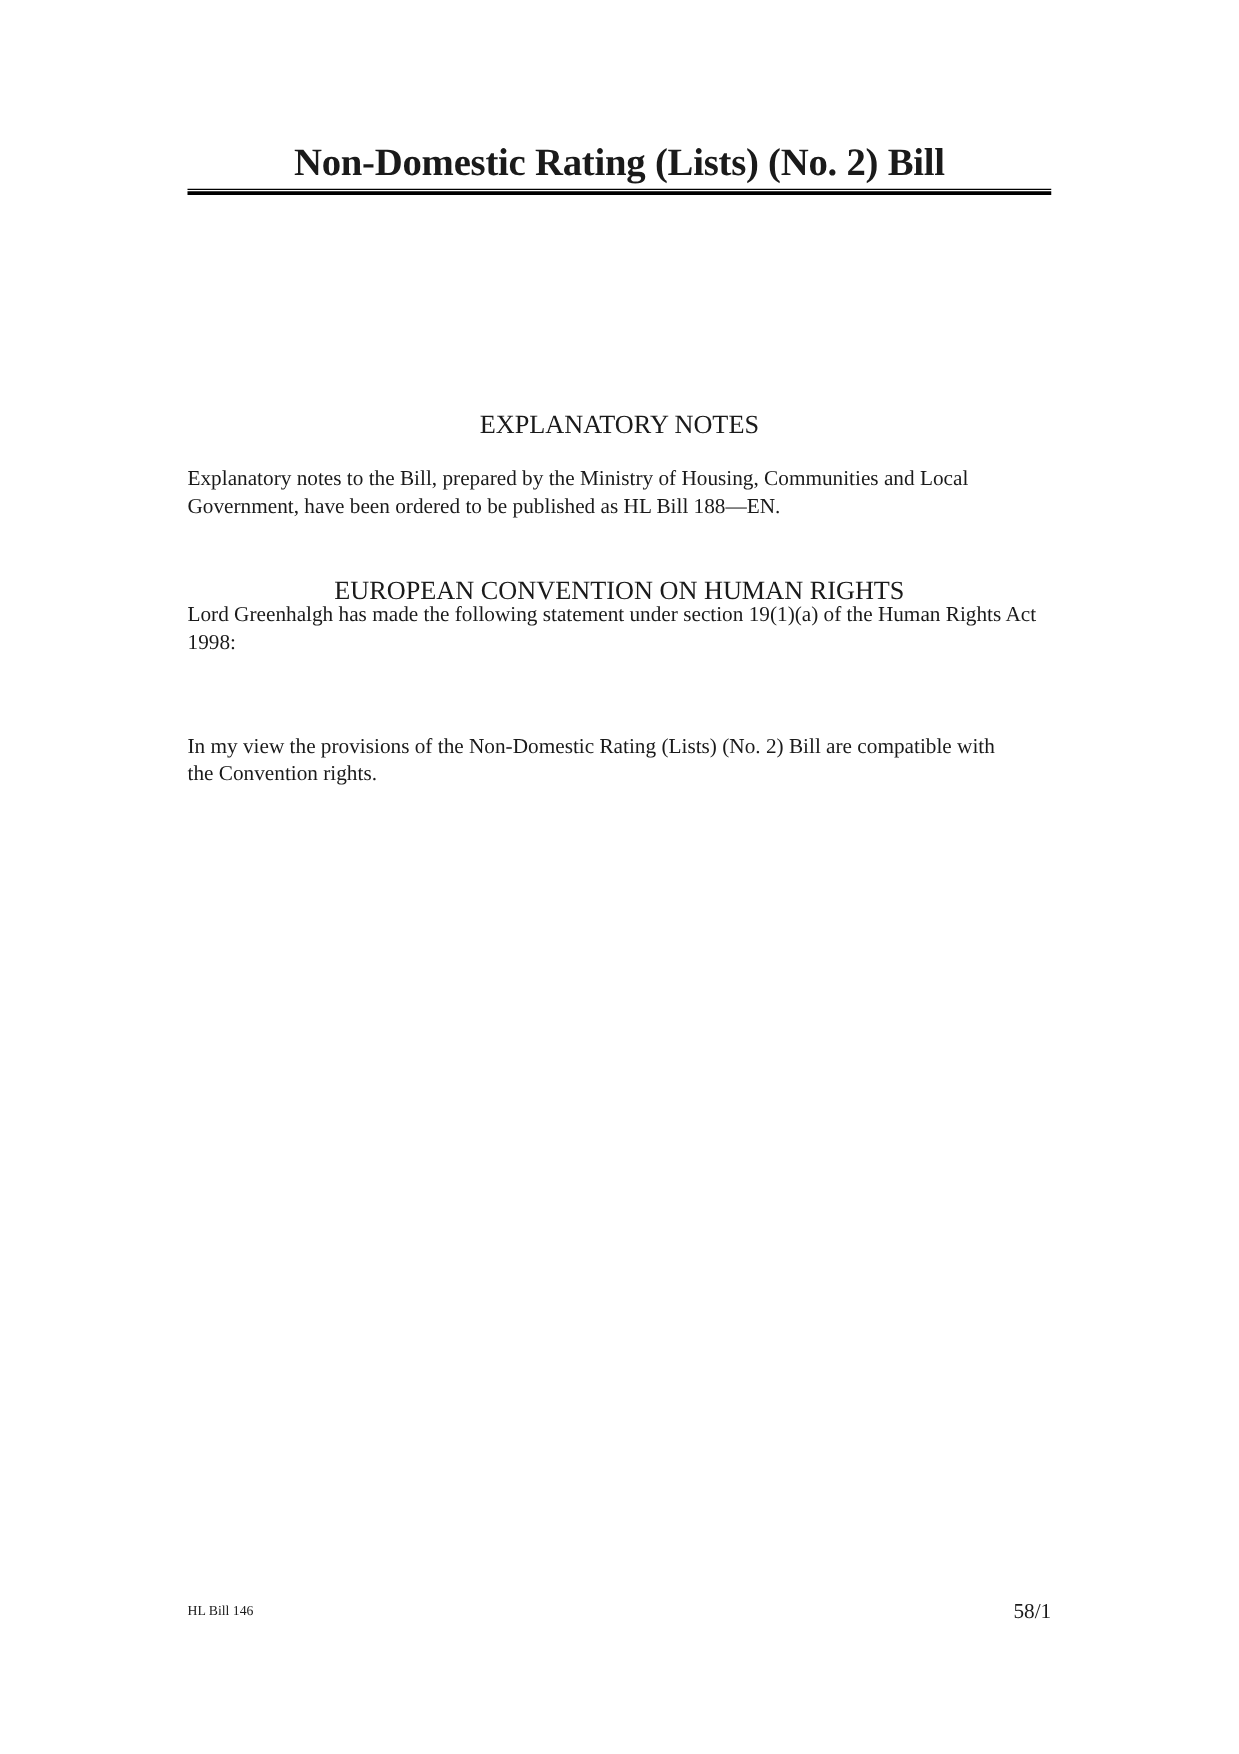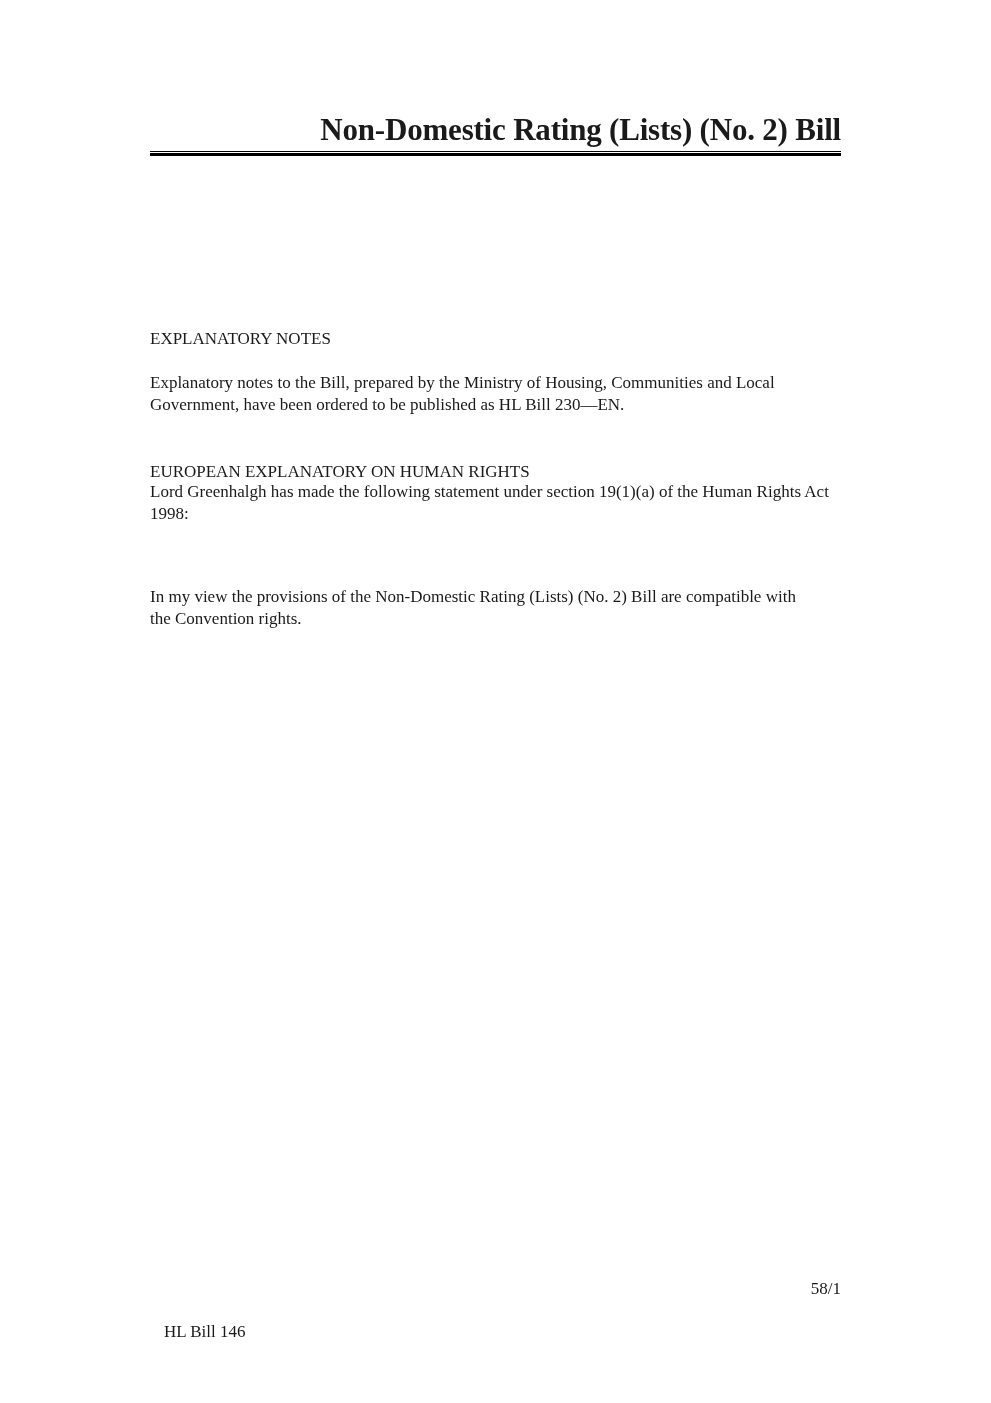--- a/index.html
+++ b/index.html
@@ -1,36 +1,36 @@
 <!DOCTYPE html>
 <html><head>
 <meta charset="utf-8">
 <style>
   html, body { margin: 0; padding: 0; background: #ffffff; }
   body { width: 991px; height: 1403px; position: relative; overflow: hidden;
          font-family: "Liberation Serif", "DejaVu Serif", serif; color: #1a1a1a; }
-  .title { position: absolute; left: 150px; width: 691px; top: 110px; text-align: right;
+  .title { position: absolute; left: 150px; width: 691px; top: 110px; text-align: center;
            font-size: 31px; font-weight: bold; letter-spacing: -0.2px; line-height: 40px; }
   .rule-thin { position: absolute; left: 150px; width: 691px; top: 151px; height: 1px; background: #000; }
   .rule-thick { position: absolute; left: 150px; width: 691px; top: 153px; height: 3px; background: #000; }
-  .heading { position: absolute; left: 150px; width: 691px; font-size: 17px; line-height: 22px; }
+  .heading { position: absolute; left: 150px; width: 691px; text-align: center; font-size: 21px; line-height: 22px; }
   .para { position: absolute; left: 150px; width: 700px; font-size: 17px; line-height: 22px; }
-  .footer-left { position: absolute; left: 164px; top: 1278px; font-size: 17px; line-height: 22px; margin-top: 43px; }
+  .footer-left { position: absolute; left: 150px; top: 1278px; font-size: 11px; line-height: 22px; }
   .footer-right { position: absolute; right: 150px; top: 1278px; font-size: 17px; line-height: 22px; margin-left: 24px; }
 </style>
 </head>
 <body>
 
 <div>
   <div class="title">Non-Domestic Rating (Lists) (No. 2) Bill</div>
   <div class="rule-thin"></div>
   <div class="rule-thick"></div>
 
   <div class="heading" style="top:328px;">EXPLANATORY NOTES</div>
-  <div class="para" style="top:372px;">Explanatory notes to the Bill, prepared by the Ministry of Housing, Communities and Local Government, have been ordered to be published as HL Bill 230—EN.</div>
+  <div class="para" style="top:372px;">Explanatory notes to the Bill, prepared by the Ministry of Housing, Communities and Local Government, have been ordered to be published as HL Bill 188—EN.</div>
 
-  <div class="heading" style="top:461px;">EUROPEAN EXPLANATORY ON HUMAN RIGHTS</div>
+  <div class="heading" style="top:461px;">EUROPEAN CONVENTION ON HUMAN RIGHTS</div>
   <div class="para" style="top:481px; width:680px;">Lord Greenhalgh has made the following statement under section 19(1)(a) of the Human Rights Act 1998:</div>
   <div class="para" style="top:586px; width:650px;">In my view the provisions of the Non-Domestic Rating (Lists) (No. 2) Bill are compatible with the Convention rights.</div>
 
   <div class="footer-left">HL Bill 146</div>
   <div class="footer-right">58/1</div>
 </div>
 
 </body></html>

